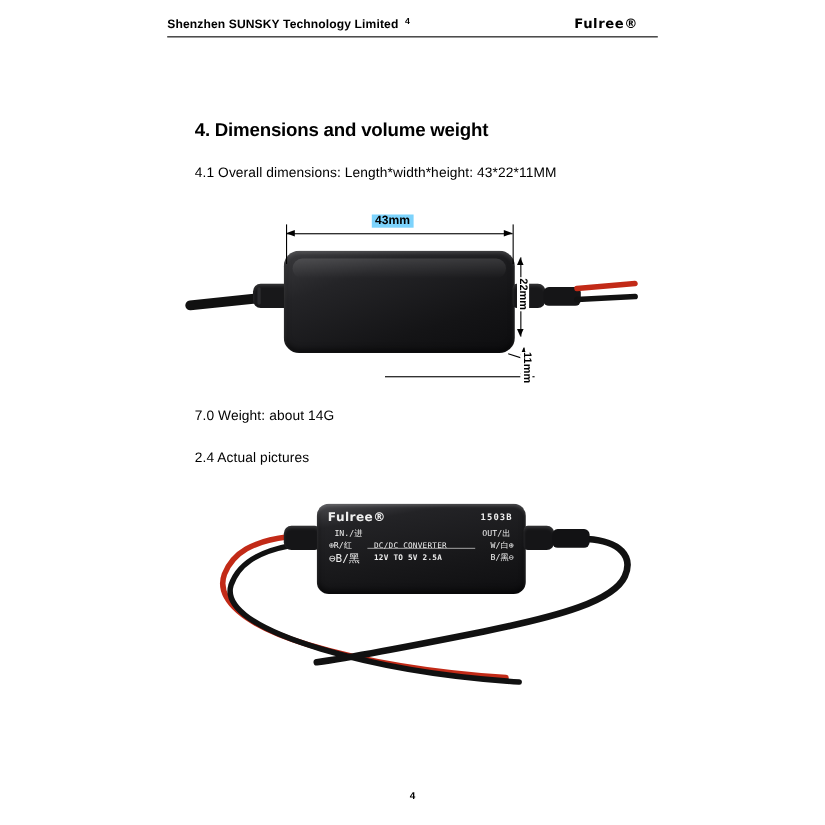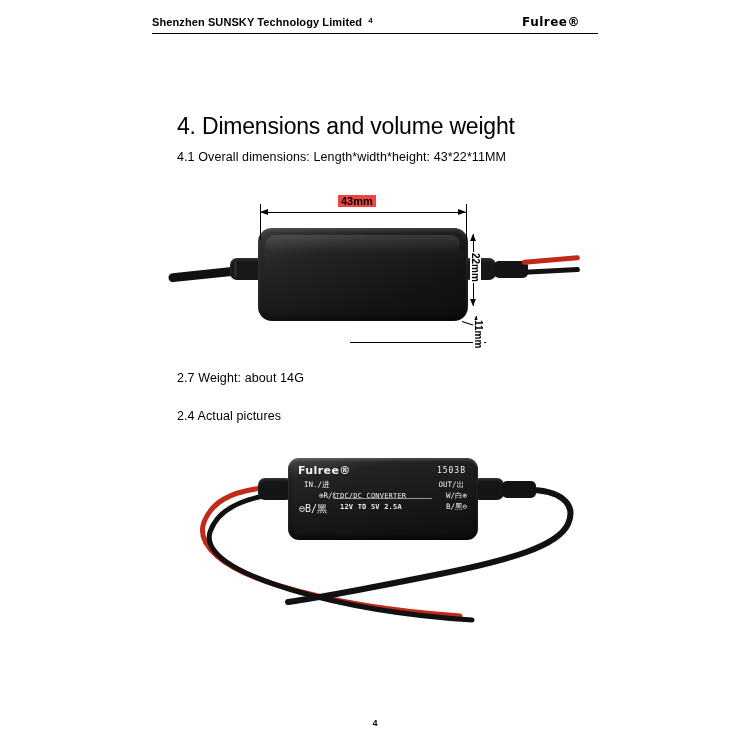--- a/index.html
+++ b/index.html
@@ -52,22 +52,22 @@
     letter-spacing: 0.5px;
     white-space: nowrap;
     padding-right: 18px;
   }
 
   
   .section-title {
     position: absolute;
     left: 177px;
     top: 98px;
-    font-size: 23px;
-    font-weight: normal;
+    font-size: 17px;
+    font-weight: bold;
     letter-spacing: -0.2px;
   }
   .para {
     position: absolute;
     font-size: 12.5px;
     letter-spacing: 0.1px;
     white-space: nowrap;
   }
   .p-41 { left: 177px; top: 150px; }
   .p-42 { left: 177px; top: 371px; }
@@ -212,21 +212,21 @@
   .ext-right {
     position: absolute;
     left: 296px; top: 14px; width: 1px; height: 36px; background: #000;
   }
   .label-43 {
     position: absolute;
     left: 168px;
     top: 5px;
     font-size: 11px;
     font-weight: bold;
-    background: #ef4444;
+    background: #7dd3fc;
     padding: 0 3px;
   }
 
   .dim-v22 {
     position: absolute;
     left: 303px;
     top: 44px;
     width: 1px;
     height: 72px;
     background: #000;
@@ -329,24 +329,25 @@
     font-family: "DejaVu Sans", sans-serif;
     font-size: 11px;
     font-weight: bold;
     letter-spacing: 0.4px;
   }
   .pl-model {
     position: absolute;
     right: 4px; top: 2px;
     font-size: 8px;
     letter-spacing: 1px;
+    font-weight: bold;
   }
   .pl-in { position: absolute; left: 8px; top: 16px; font-size: 7.5px; }
   .pl-out { position: absolute; right: 6px; top: 16px; font-size: 7.5px; }
-  .pl-r { position: absolute; left: 3px; top: 27px; font-size: 7.5px; margin-left: 20px; }
+  .pl-r { position: absolute; left: 3px; top: 27px; font-size: 7.5px; }
   .pl-b { position: absolute; left: 3px; top: 38px; font-size: 10px; text-align: center; }
   .pl-w { position: absolute; right: 3px; top: 27px; font-size: 7.5px; }
   .pl-b2 { position: absolute; right: 3px; top: 38px; font-size: 7.5px; margin-left: 16px; }
   .pl-conv { position: absolute; left: 44px; top: 28px; font-size: 7px; letter-spacing: 0.2px; }
   .pl-spec { position: absolute; left: 44px; top: 39px; font-size: 7px; letter-spacing: 0.2px; font-weight: bold; }
   .prod-line {
     position: absolute;
     left: 38px; right: 38px; top: 34px;
     height: 1px;
     background: rgba(255,255,255,0.55);
@@ -385,21 +386,21 @@
   <div class="header-row">
     <div>
       <span class="header-left">Shenzhen SUNSKY Technology Limited</span><span class="header-pagenum">4</span>
     </div>
     <span class="header-right">Fulree®</span>
   </div>
 </div>
 
 <h1 class="section-title">4. Dimensions and volume weight</h1>
 <div class="para p-41">4.1 Overall dimensions: Length*width*height: 43*22*11MM</div>
-<div class="para p-42">2.7 Weight: about 14G</div>
+<div class="para p-42">7.0 Weight: about 14G</div>
 <div class="para p-43">2.4 Actual pictures</div>
 
 <div class="fig1">
   <div class="cable-left"></div>
   <div class="boot-left"></div>
   <div class="conv-body"></div>
   <div class="boot-right"></div>
   <div class="barrel-right"></div>
   <div class="wire-red"></div>
   <div class="wire-black"></div>

